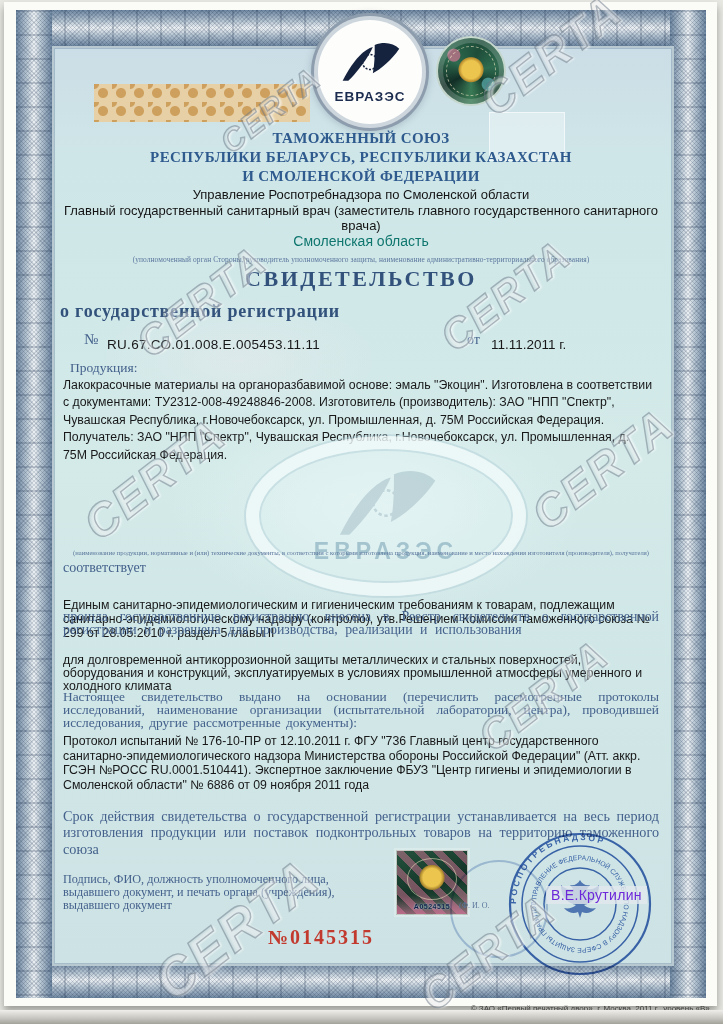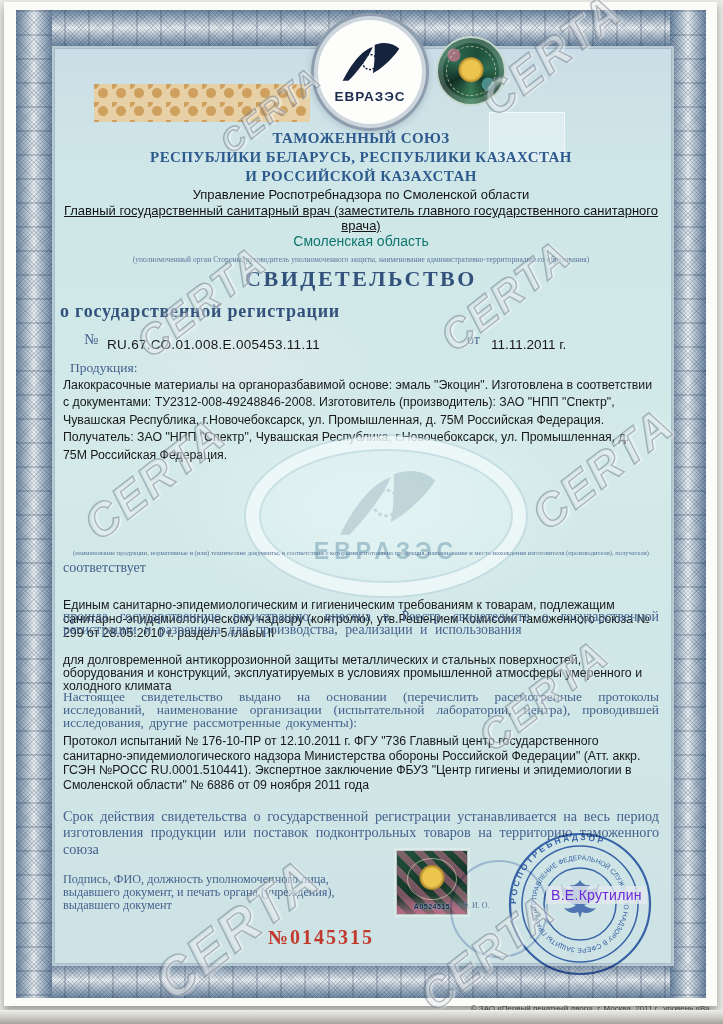--- a/index.html
+++ b/index.html
@@ -40,21 +40,21 @@
 
   
   .serifblue{font-family:"Liberation Serif","DejaVu Serif",serif;color:#44618c;}
   .sansblk{color:#181818;}
   .abs{position:absolute;}
 
   .union{left:60px;top:129px;width:602px;text-align:center;
          font-family:"Liberation Serif","DejaVu Serif",serif;font-weight:bold;
          font-size:15px;line-height:19px;color:#2e5a8e;letter-spacing:.4px;}
   .auth1{left:60px;top:187px;width:602px;text-align:center;font-size:13px;color:#141414;}
-  .auth2{left:60px;top:203px;width:602px;text-align:center;font-size:13px;line-height:15px;color:#141414;text-decoration:underline;}
+  .auth2{left:60px;top:203px;width:602px;text-align:center;font-size:13px;line-height:15px;color:#141414;}
   .auth3{left:60px;top:233px;width:602px;text-align:center;font-size:14px;color:#0f766e;}
   .note-sm{color:#5a769c;font-family:"Liberation Serif","DejaVu Serif",serif;}
   .note1{left:55px;top:255px;width:612px;text-align:center;font-size:7.4px;letter-spacing:.1px;}
   .title{left:60px;top:266px;width:602px;text-align:center;
          font-family:"Liberation Serif","DejaVu Serif",serif;font-weight:bold;
          font-size:22px;letter-spacing:2.5px;color:#32527c;}
   .subtitle{left:60px;top:301px;width:602px;text-align:left;
          font-family:"Liberation Serif","DejaVu Serif",serif;font-weight:bold;
          font-size:18px;letter-spacing:.8px;color:#32527c;}
   .numlabel{left:84px;top:331px;font-size:15px;}
@@ -164,21 +164,21 @@
       </svg>
     </span>
     <div class="logo-text">ЕВРАЗЭС</div>
   </div>
 
   <div class="abs holo1"></div>
 
   <div class="abs union">
     <div>ТАМОЖЕННЫЙ СОЮЗ</div>
     <div>РЕСПУБЛИКИ БЕЛАРУСЬ, РЕСПУБЛИКИ КАЗАХСТАН</div>
-    <div>И РОССИЙСКОЙ КАЗАХСТАН</div>
+    <div>И СМОЛЕНСКОЙ ФЕДЕРАЦИИ</div>
   </div>
   <div class="abs auth1 sansblk">Управление Роспотребнадзора по Смоленской области</div>
   <div class="abs auth2 sansblk">Главный государственный санитарный врач (заместитель главного государственного санитарного врача)</div>
   <div class="abs auth3 sansblk">Смоленская область</div>
   <div class="abs note1 note-sm">(уполномоченный орган Стороны, руководитель уполномоченного защиты, наименование административно-территориального образования)</div>
 
   <div class="abs title">СВИДЕТЕЛЬСТВО</div>
   <div class="abs subtitle">о государственной регистрации</div>
 
   <div class="abs numlabel serifblue">№</div>

